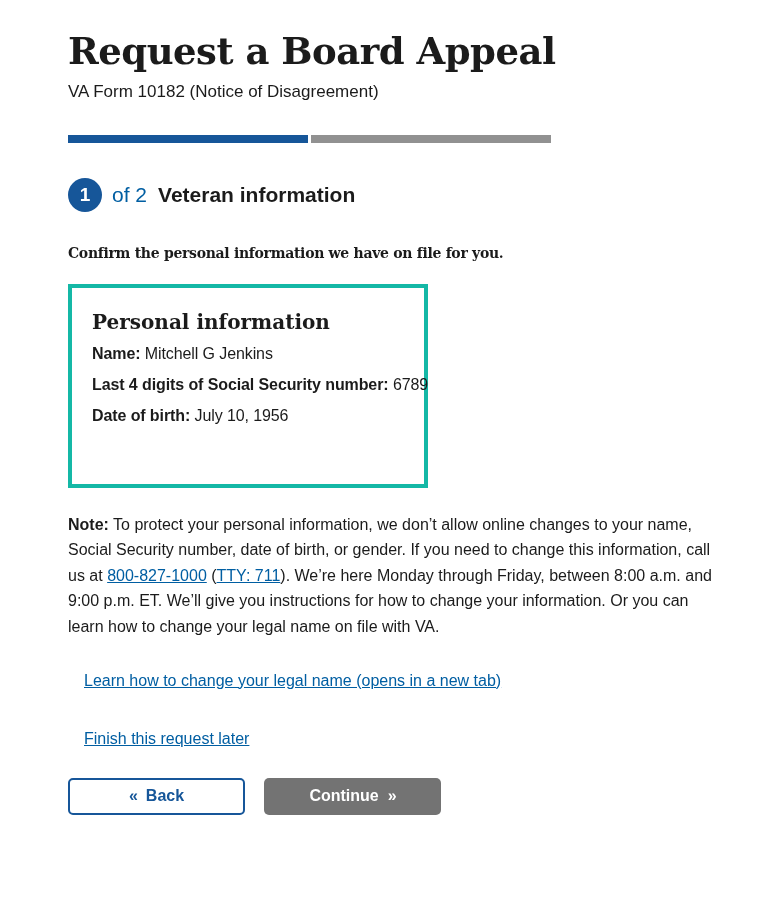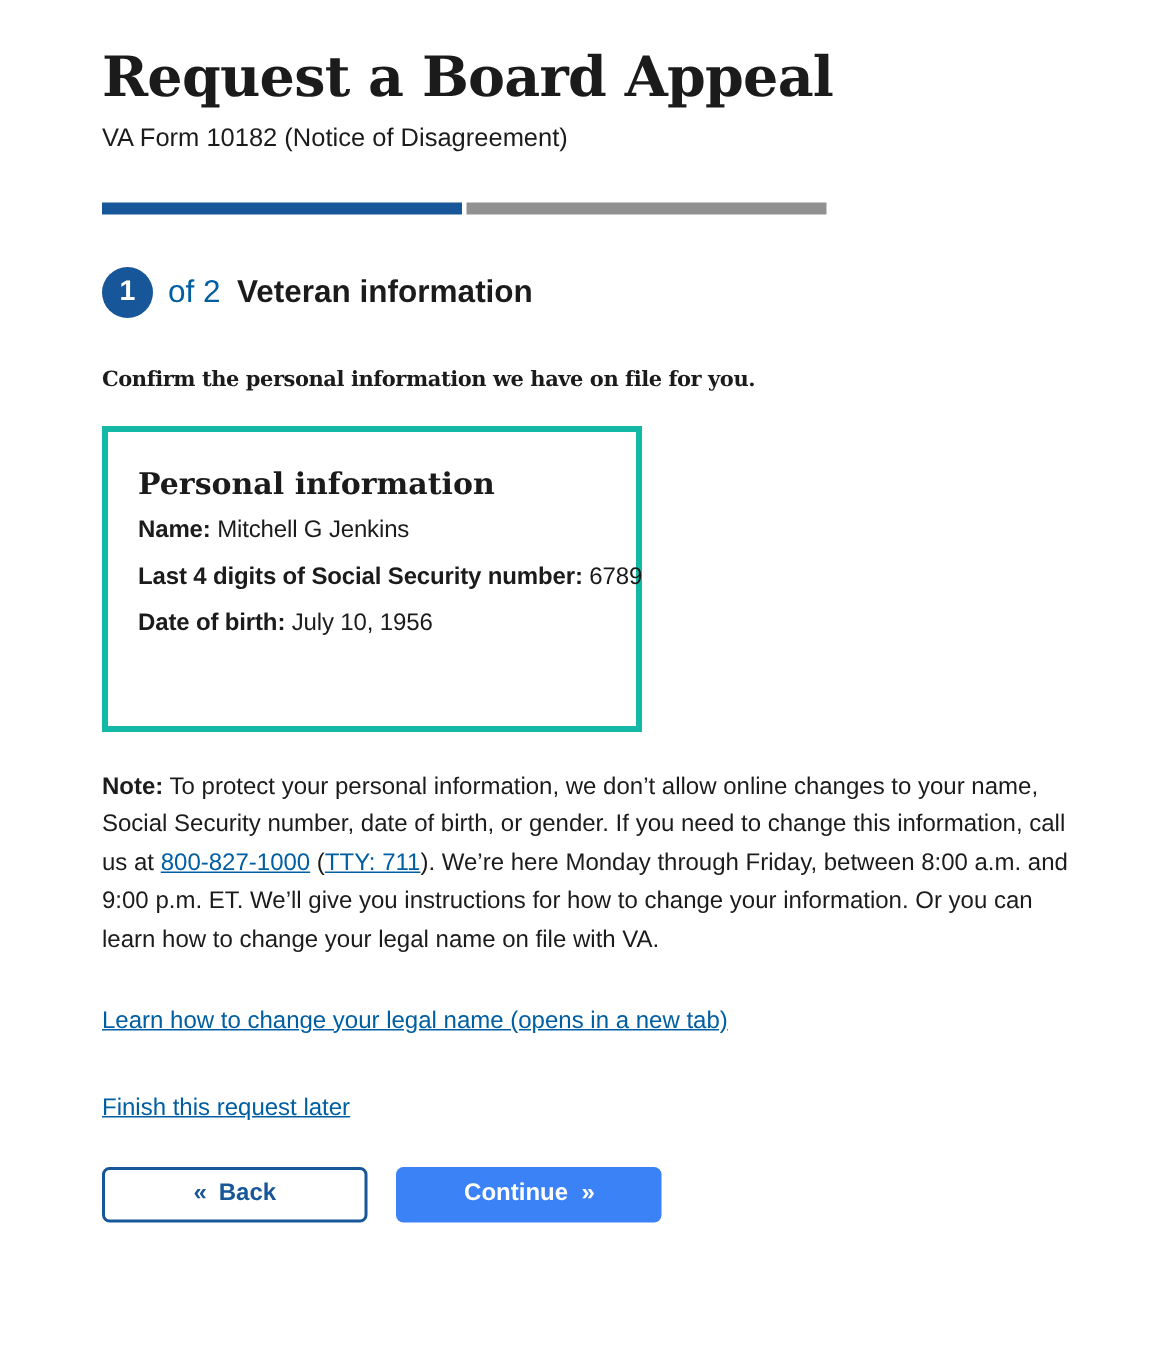--- a/index.html
+++ b/index.html
@@ -111,20 +111,21 @@
   }
   .note-para .note-label { font-weight: 700; }
   a.va-link {
     color: #005ea2;
     text-decoration: underline;
     cursor: pointer;
   }
   .standalone-link {
     display: inline-block;
     font-size: 16px;
+    margin-left: 16px;
   }
   .legal-name-link-wrap { margin-top: 32px; }
   .finish-later-link-wrap { margin-top: 40px; }
   .button-row {
     margin-top: 30px;
     display: flex;
     gap: 19px;
   }
   button {
     font-family: "Liberation Sans", sans-serif;
@@ -138,21 +139,21 @@
     align-items: center;
     justify-content: center;
     gap: 9px;
   }
   .back-button {
     background: #ffffff;
     color: #165699;
     border: 2px solid #165699;
   }
   .continue-button {
-    background: #3b82f6;
+    background: #737373;
     color: #ffffff;
     border: none;
   }
   .chevron { font-weight: 700; font-size: 16px; letter-spacing: -1px; }
 </style>
 </head>
 <body>
 
 <div class="content">
 

